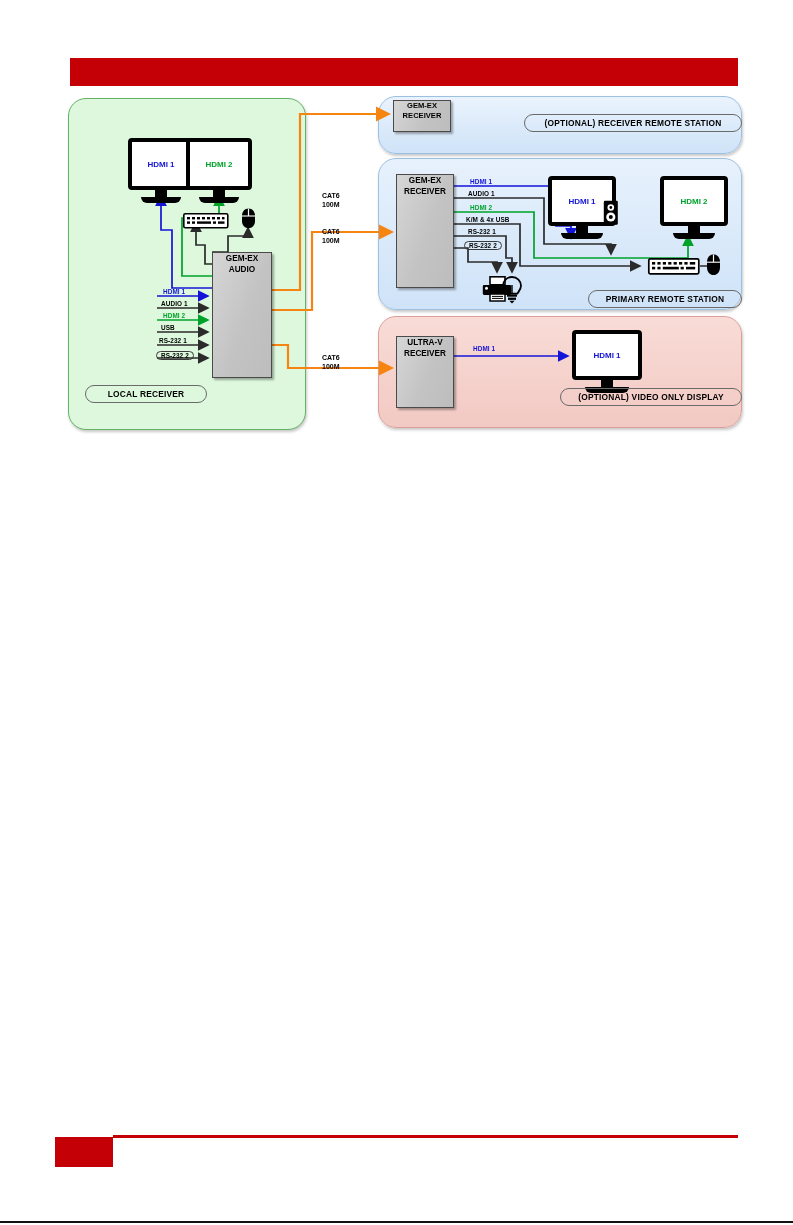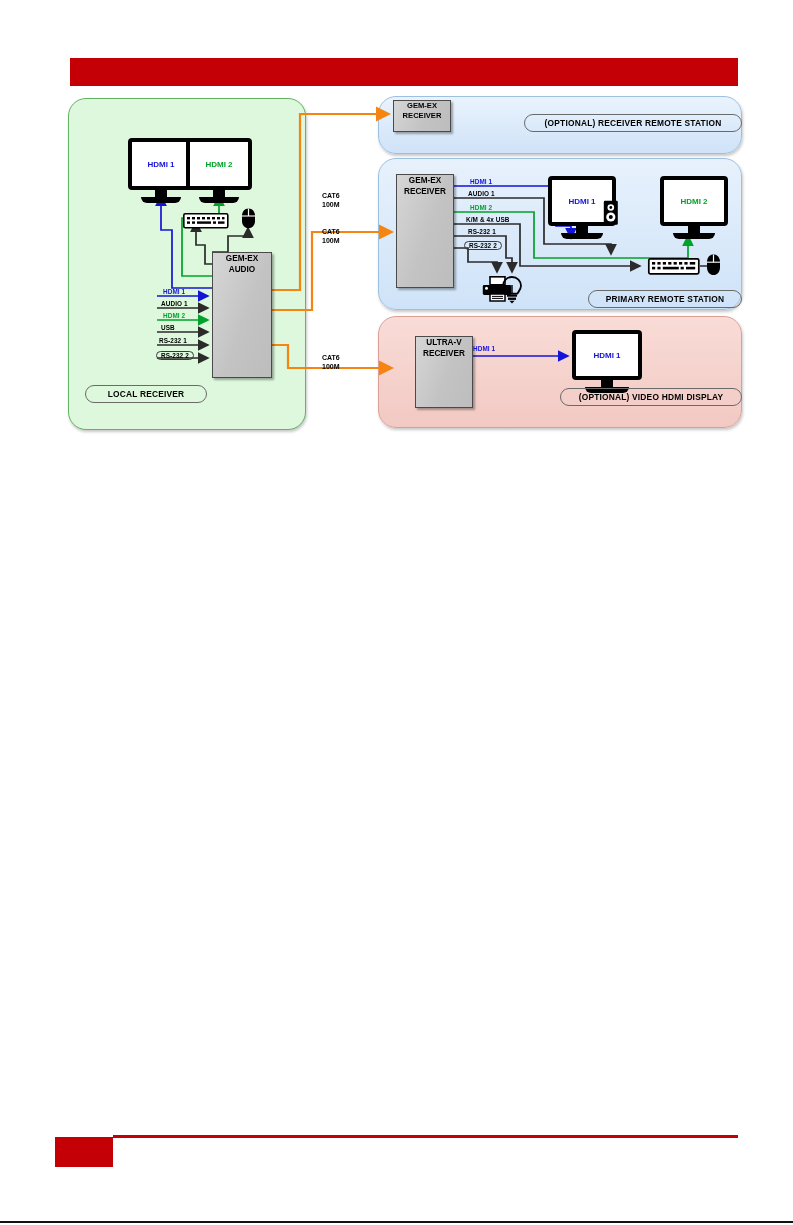--- a/index.html
+++ b/index.html
@@ -23,21 +23,21 @@
          background:linear-gradient(180deg,#f9dcd7 0%,#f2c9c3 100%);border-color:#dc9f97;}
   
   .dev{position:absolute;background:linear-gradient(110deg,#d6d6d6 0%,#c3c3c3 55%,#bdbdbd 100%);
        border:1.5px solid #4a4a4a;box-shadow:1.5px 1.5px 2px rgba(0,0,0,.32);
        display:flex;flex-direction:column;align-items:center;
        font-size:8.2px;font-weight:bold;color:#000;line-height:1.35;text-align:center;}
   .dev-pc{left:85px;top:258px;width:72px;height:112px;}
   .dev-sender{left:212px;top:252px;width:58px;height:124px;}
   .dev-rxsec{left:393px;top:100px;width:56px;height:30px;font-size:7.6px;}
   .dev-rxpri{left:396px;top:174px;width:56px;height:112px;}
-  .dev-rxvid{left:396px;top:336px;width:56px;height:70px;margin-left:19px;}
+  .dev-rxvid{left:396px;top:336px;width:56px;height:70px;}
   
   .pill{position:absolute;border:1px solid #6a6a6a;border-radius:11px;background:transparent;
         font-size:8.4px;font-weight:bold;color:#000;letter-spacing:.2px;
         display:flex;align-items:center;justify-content:center;height:16px;white-space:nowrap;}
   .pill-local{left:85px;top:385px;width:120px;}
   .pill-sec{left:524px;top:114px;width:216px;}
   .pill-pri{left:588px;top:278px;width:152px;margin-top:12px;}
   .pill-vid{left:560px;top:388px;width:180px;}
   
   .lbl{position:absolute;font-size:6.4px;font-weight:bold;color:#000;white-space:nowrap;letter-spacing:.1px;}
@@ -282,19 +282,19 @@
   <div class="dev dev-rxvid">
     <span>ULTRA-V</span>
     <span>RECEIVER</span>
   </div>
   <div class="lbl blue" style="left:473px;top:345px;">HDMI 1</div>
   <div class="mon" style="left:572px;top:330px;width:70px;">
     <div class="screen m-blue" style="height:42px;">HDMI 1</div>
     <div class="neck"></div>
     <div class="base"></div>
   </div>
-  <div class="pill pill-vid">(OPTIONAL) VIDEO HDMI DISPLAY</div>
+  <div class="pill pill-vid">(OPTIONAL) VIDEO ONLY DISPLAY</div>
 
   <div class="ftr-rule"></div>
   <div class="ftr-block"></div>
   <div class="ftr-hair"></div>
 
 </div>
 
 </body></html>

